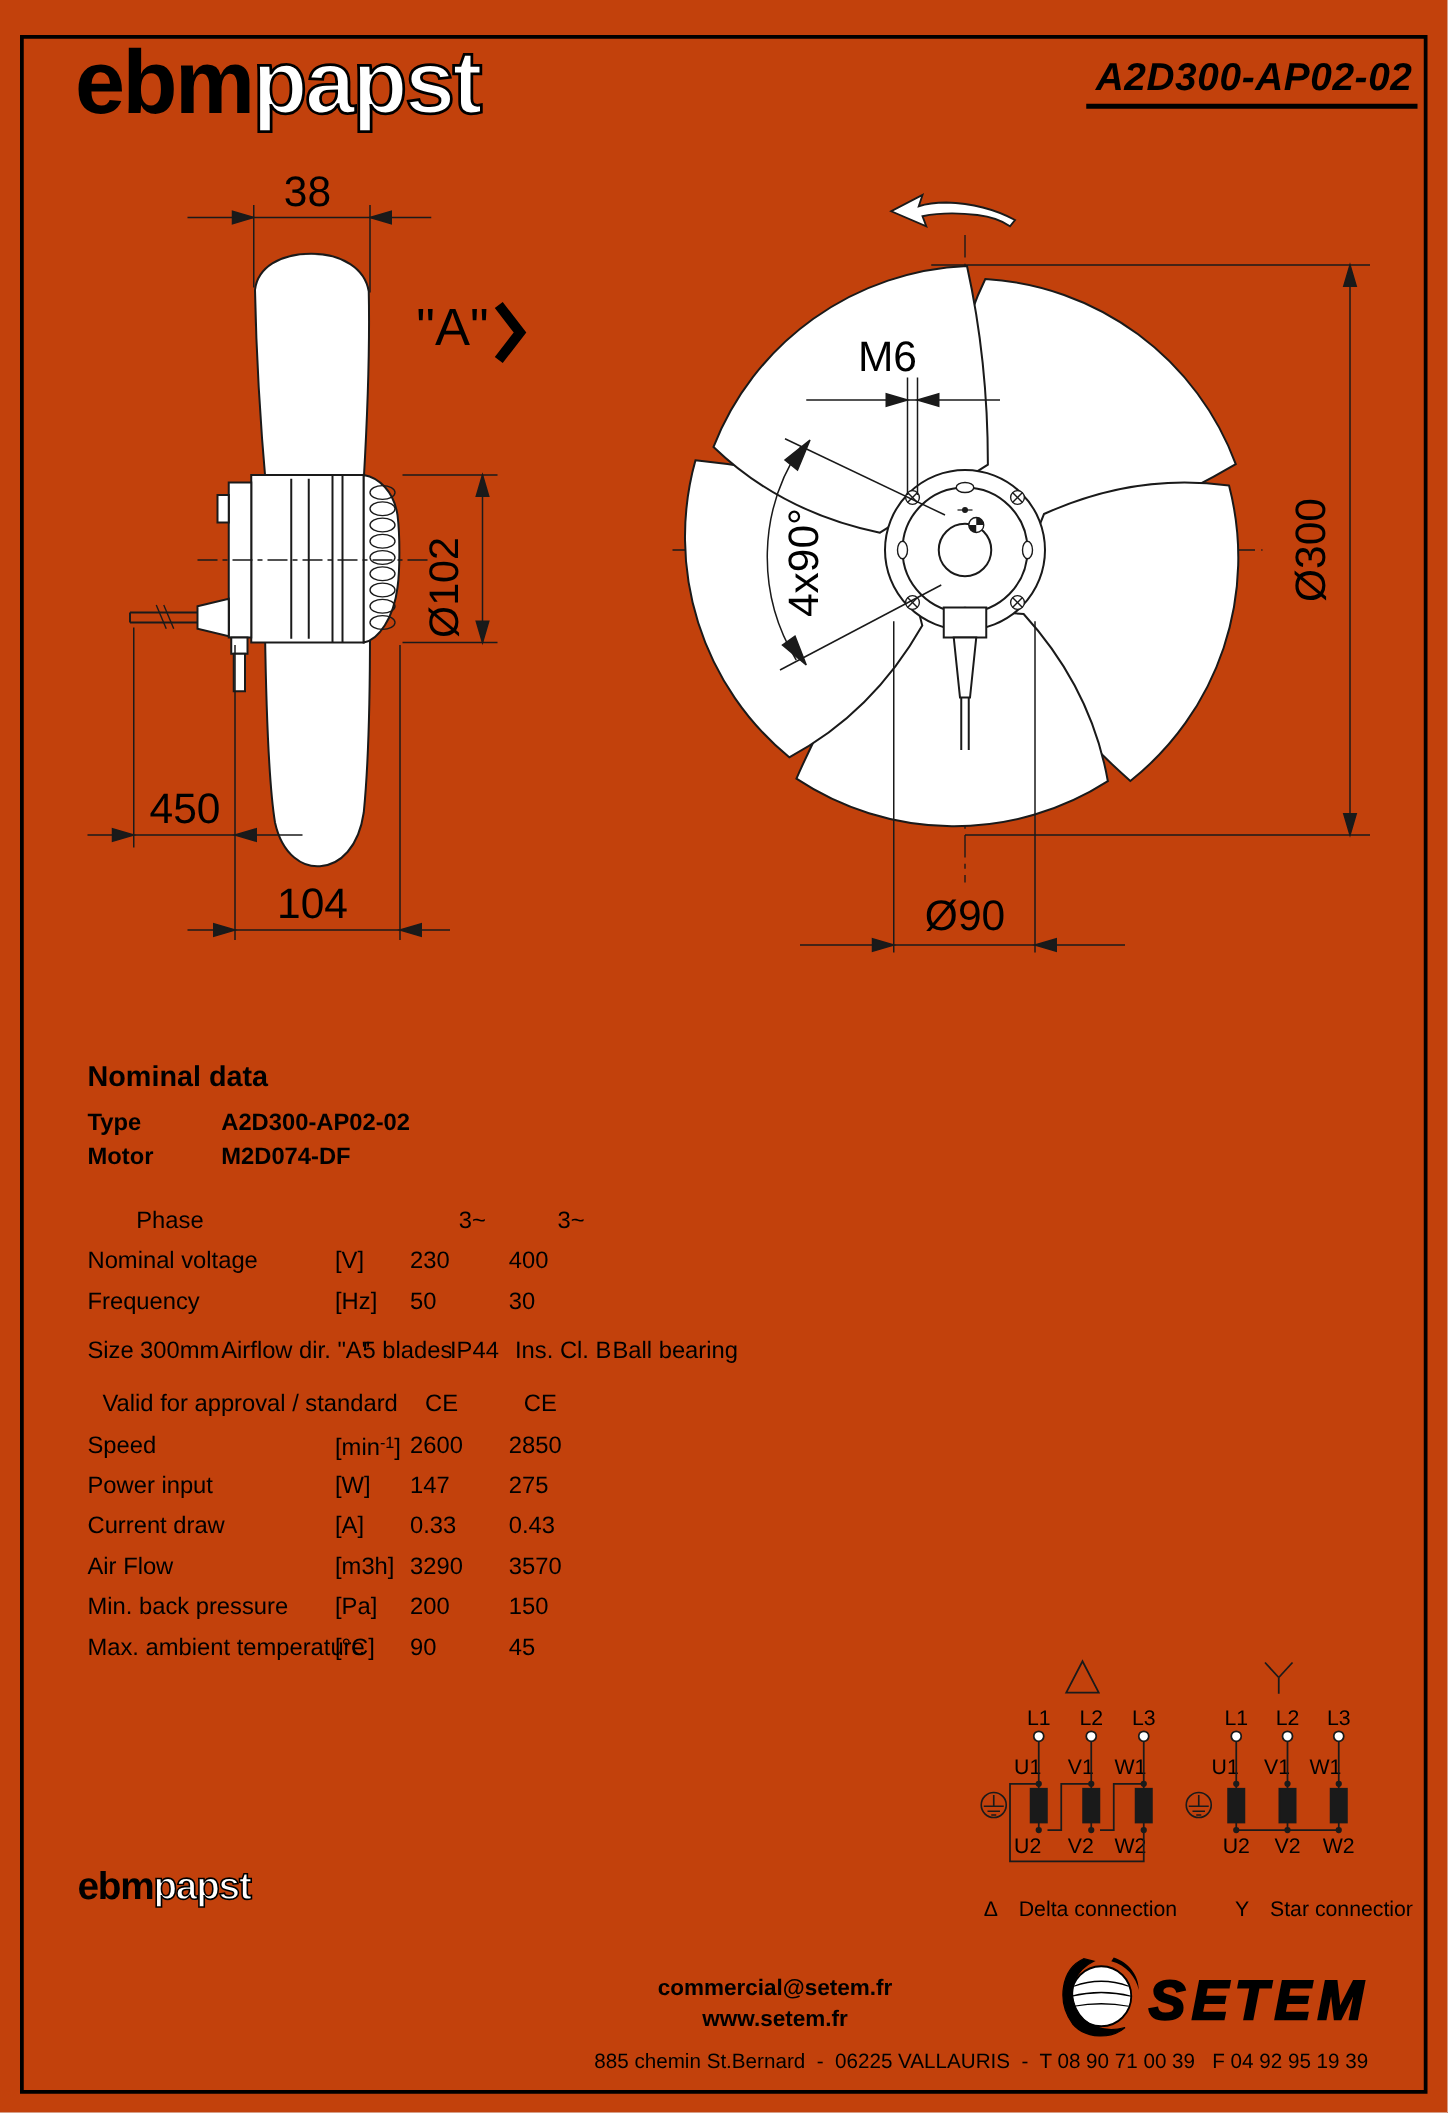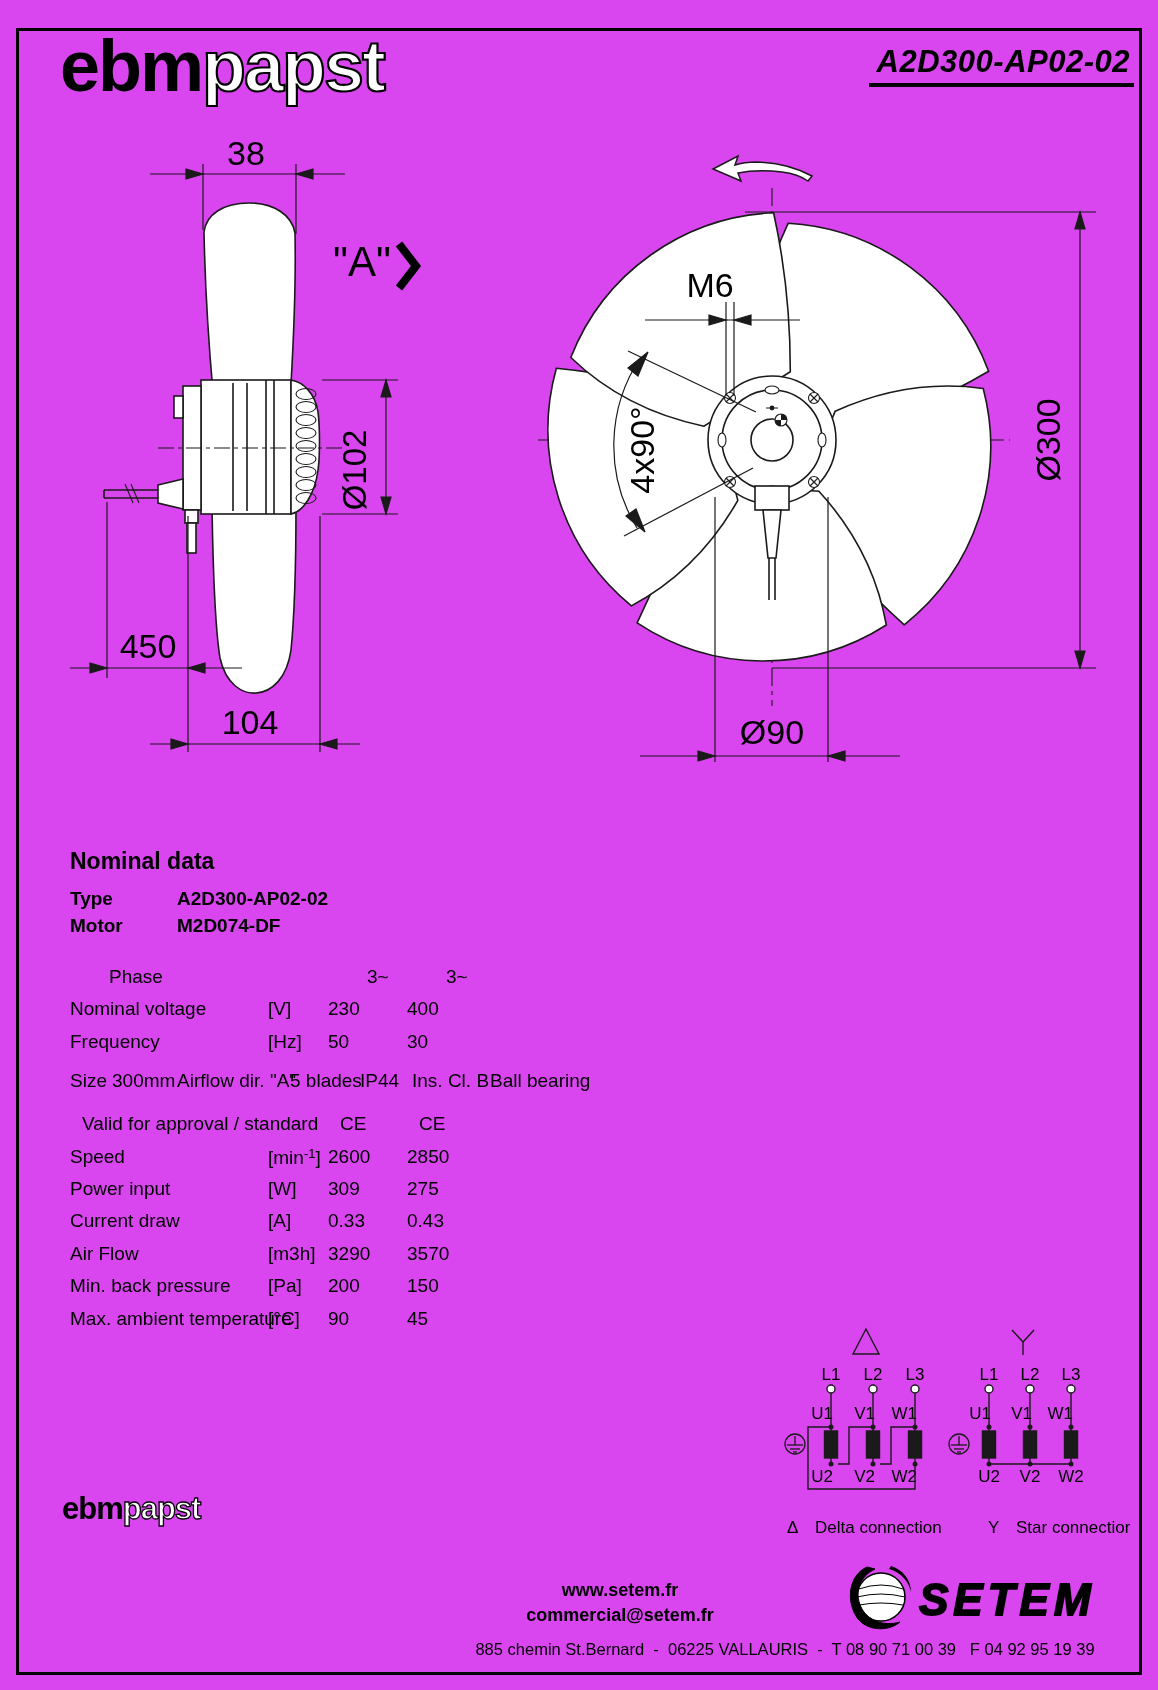--- a/index.html
+++ b/index.html
@@ -1,16 +1,16 @@
 <!DOCTYPE html>
 <html><head>
 <meta charset="utf-8">
 <style>
   html,body{margin:0;padding:0;background:#e8e8e8;}
-  .page{position:relative;width:1158px;height:1690px;background:#d946ef;
+  .page{position:relative;width:1158px;height:1690px;background:#c2410c;
         font-family:"Liberation Sans",sans-serif;color:#000;overflow:hidden;}
   .frame{position:absolute;left:16px;top:28px;width:1126px;height:1647px;
          border:3px solid #000;box-sizing:border-box;}
   
   .logo{position:absolute;left:60px;top:30px;font-size:72px;font-weight:bold;
         letter-spacing:-2px;line-height:1;white-space:nowrap;}
   .logo .solid{color:#000;}
   .logo .outline{color:#fff;-webkit-text-stroke:2.2px #000;}
   .doc-title{position:absolute;top:44px;right:24px;font-size:31px;font-weight:bold;
              font-style:italic;border-bottom:4px solid #000;padding:0 4px 3px 8px;
@@ -271,21 +271,21 @@
   </div>
   <div class="trow" style="top:1146px;">
     <span class="lbl">Speed</span>
     <span class="unit"><span>[min</span><sup>-1</sup><span>]</span></span>
     <span class="v50">2600</span>
     <span class="v60">2850</span>
   </div>
   <div class="trow" style="top:1178px;">
     <span class="lbl">Power input</span>
     <span class="unit">[W]</span>
-    <span class="v50">309</span>
+    <span class="v50">147</span>
     <span class="v60">275</span>
   </div>
   <div class="trow" style="top:1210px;">
     <span class="lbl">Current draw</span>
     <span class="unit">[A]</span>
     <span class="v50">0.33</span>
     <span class="v60">0.43</span>
   </div>
   <div class="trow" style="top:1243px;">
     <span class="lbl">Air Flow</span>
@@ -409,22 +409,22 @@
     <text x="787" y="1533" font-size="17">Δ</text>
     <text x="815" y="1533" font-size="17">Delta connection</text>
     <text x="988" y="1533" font-size="17">Y</text>
     <text x="1016" y="1533" font-size="17">Star connection</text>
   </svg>
 
   <div class="logo-small"><span class="solid">ebm</span><span class="outline">papst</span></div>
 
 
   <div class="site">
+    <div>commercial@setem.fr</div>
     <div>www.setem.fr</div>
-    <div>commercial@setem.fr</div>
   </div>
 
   <svg class="svgabs" style="left:845px;top:1563px;" width="270" height="70" viewBox="0 0 270 70">
     <circle cx="36" cy="34" r="24" fill="#fff" stroke="#000" stroke-width="1.5"></circle>
     <path d="M 14,26 Q 36,18 58,26" fill="none" stroke="#000" stroke-width="1"></path>
     <path d="M 12,34 Q 36,28 60,34" fill="none" stroke="#000" stroke-width="1"></path>
     <path d="M 14,42 Q 36,38 58,42" fill="none" stroke="#000" stroke-width="1"></path>
     <path d="M 22,4 C 4,12 0,38 13,56 C 24,69 45,68 55,59 C 38,64 22,57 16,44 C 9,29 15,13 30,6 Z" fill="#000" stroke="#000" stroke-width="1"></path>
     <path d="M 46,3 C 58,7 66,17 66,29 C 64,19 56,9 44,6 Z" fill="#000"></path>
     <text x="74" y="52" font-size="44" font-weight="bold" font-style="italic" letter-spacing="5" fill="#fff" stroke="#000" stroke-width="1.8">SETEM</text>

